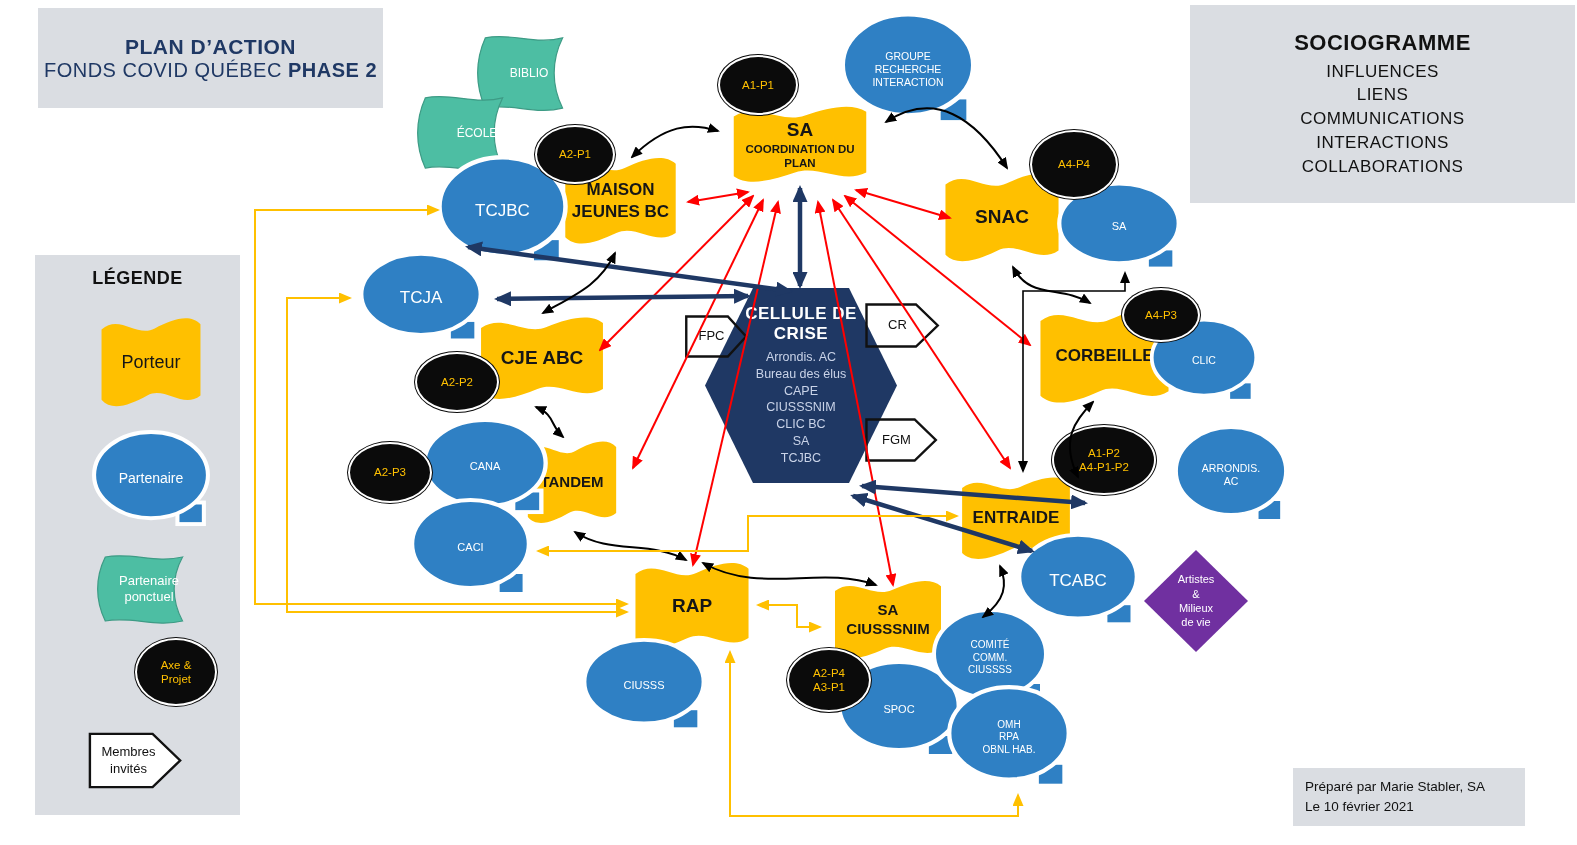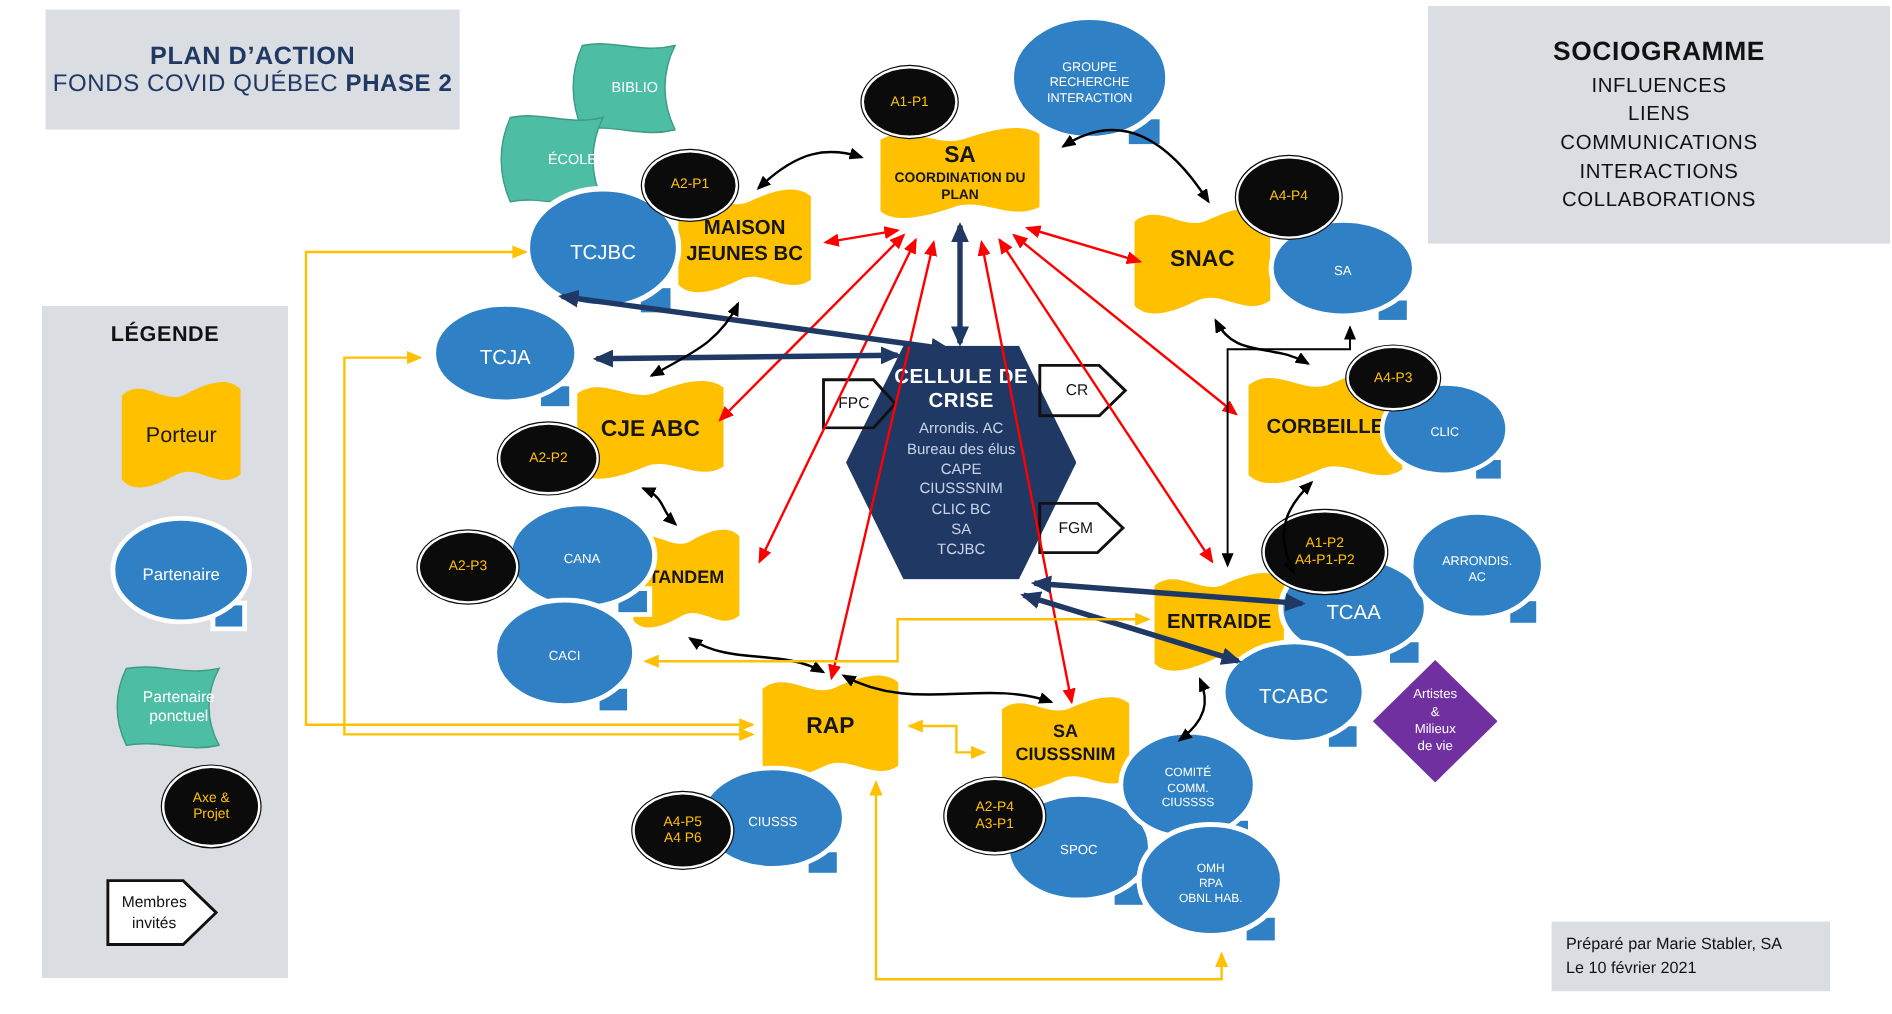--- a/index.html
+++ b/index.html
@@ -296,27 +296,20 @@
   </div>
   <div class="abs node bubble z3" style="left:945px;top:685px;width:128px;height:105px;">
     <svg class="shape" viewBox="0 0 120 100" preserveAspectRatio="none">
         <rect x="86" y="74" width="26" height="22"></rect>
         <ellipse cx="60" cy="46" rx="56" ry="44"></ellipse>
       </svg>
     <span class="lbl" style="font-size:10px;">OMH
 RPA
 OBNL HAB.</span>
   </div>
-  <div class="abs node bubble z3" style="left:1063px;top:463px;width:130px;height:95px;">
-    <svg class="shape" viewBox="0 0 120 100" preserveAspectRatio="none">
-        <rect x="86" y="74" width="26" height="22"></rect>
-        <ellipse cx="60" cy="46" rx="56" ry="44"></ellipse>
-      </svg>
-    <span class="lbl" style="font-size:17px;">TCAA</span>
-  </div>
   <div class="abs node bubble z3" style="left:1172px;top:425px;width:118px;height:100px;">
     <svg class="shape" viewBox="0 0 120 100" preserveAspectRatio="none">
         <rect x="86" y="74" width="26" height="22"></rect>
         <ellipse cx="60" cy="46" rx="56" ry="44"></ellipse>
       </svg>
     <span class="lbl" style="font-size:10.5px;">ARRONDIS.
 AC</span>
   </div>
   <div class="abs node bubble z3" style="left:1015px;top:533px;width:126px;height:95px;">
     <svg class="shape" viewBox="0 0 120 100" preserveAspectRatio="none">
@@ -343,24 +336,20 @@
       <span class="lbl">A4-P4</span>
     </div>
   <div class="abs node oval z4" style="left:1122px;top:288px;width:74px;height:50px;">
       <span class="lbl">A4-P3</span>
     </div>
   <div class="abs node oval z4" style="left:415px;top:352px;width:80px;height:56px;">
       <span class="lbl">A2-P2</span>
     </div>
   <div class="abs node oval z4" style="left:348px;top:442px;width:80px;height:57px;">
       <span class="lbl">A2-P3</span>
-    </div>
-  <div class="abs node oval z4" style="left:527px;top:660px;width:80px;height:60px;">
-      <span class="lbl">A4-P5
-A4 P6</span>
     </div>
   <div class="abs node oval z4" style="left:787px;top:648px;width:80px;height:60px;">
       <span class="lbl">A2-P4
 A3-P1</span>
     </div>
   <div class="abs node oval z4" style="left:1052px;top:425px;width:100px;height:66px;">
       <span class="lbl">A1-P2
 A4-P1-P2</span>
     </div>
 

